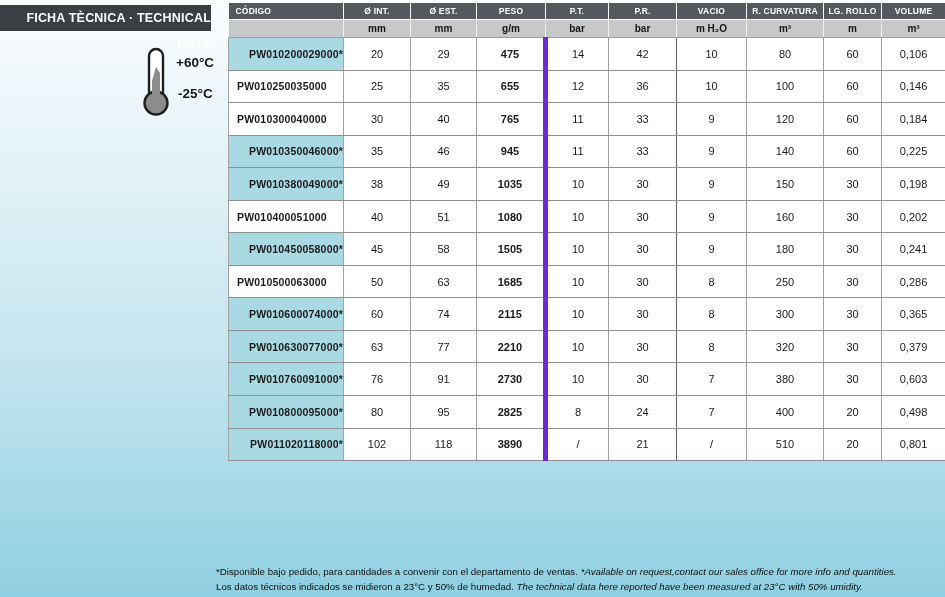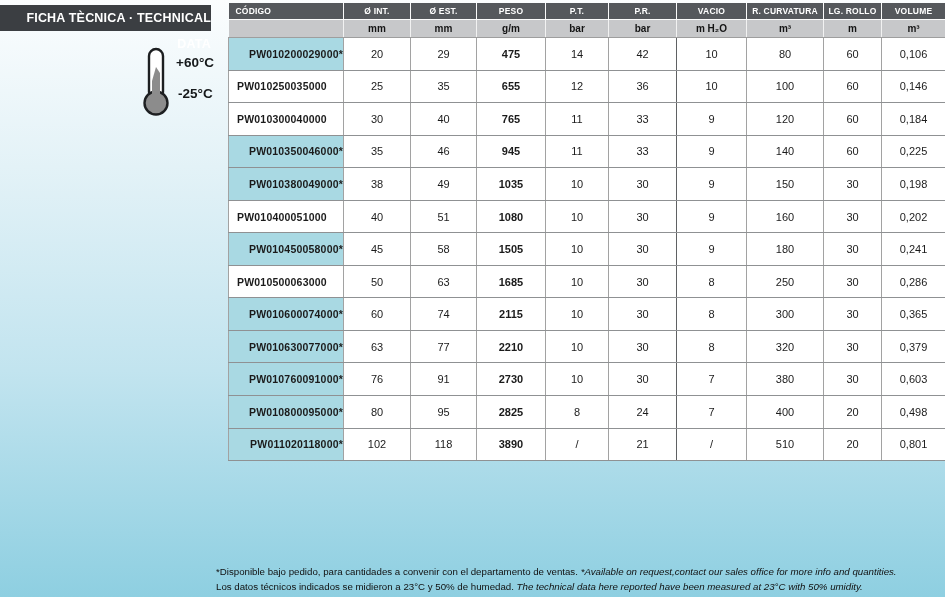--- a/index.html
+++ b/index.html
@@ -40,21 +40,21 @@
     text-align:center;padding:0;
     border-right:1px solid #a2a2a2;border-bottom:1px solid #8f9193;
     white-space:nowrap;overflow:hidden;
   }
   .spec tbody td.code{
     text-align:left;padding-left:8px;font-weight:bold;font-size:10.5px;
     border-left:1px solid #a2a2a2;letter-spacing:.2px;
   }
   .spec tbody td.code.hl{background:#a9d9e3;text-align:right;}
   .spec tbody td.c3{font-weight:bold;}
-  .spec tbody td.c4{border-left:1px solid #6d28d9;}
+  .spec tbody td.c4{border-left:5px solid #6d28d9;}
   .spec tbody td.c5{border-right:1px solid #5f6163;}
 
   .footnote{
     position:absolute;left:216px;top:565px;width:712px;
     font-size:9.7px;color:#101010;line-height:14.5px;
   }
   .footnote .it{font-style:italic;}
 </style>
 </head>
 <body>

